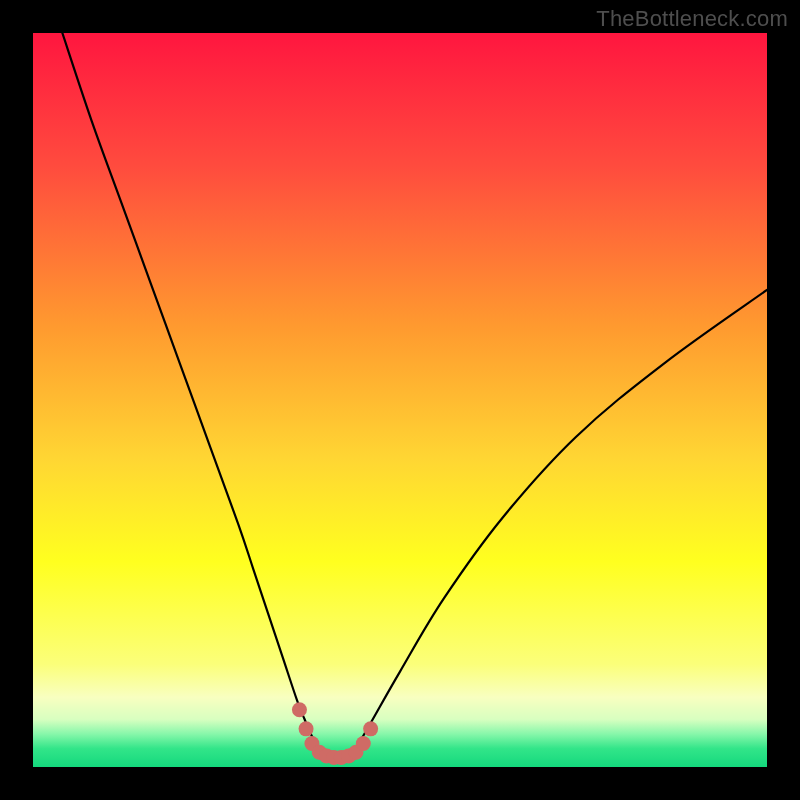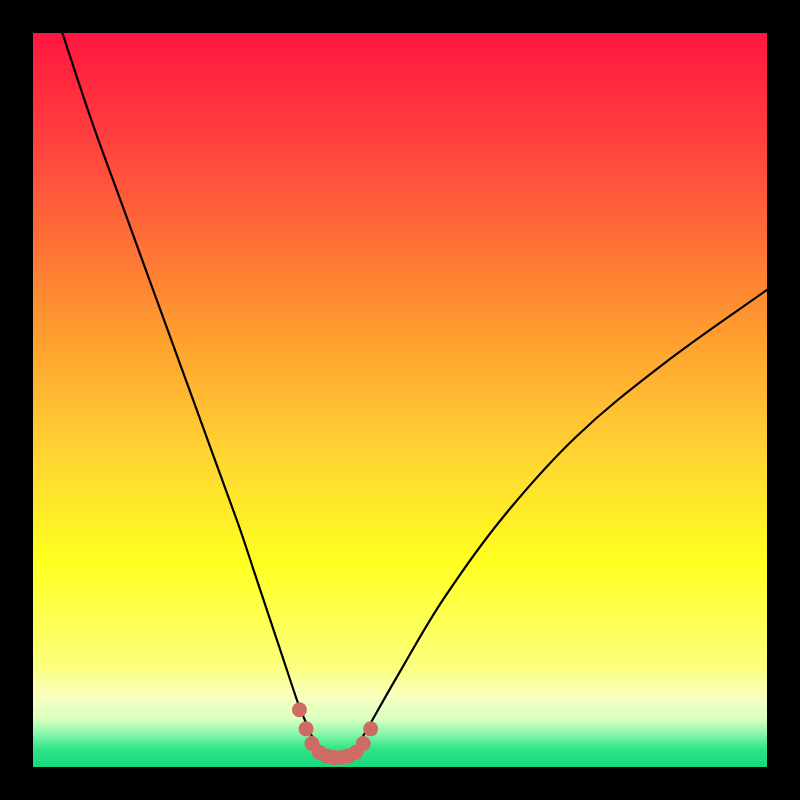--- a/index.html
+++ b/index.html
@@ -32,20 +32,21 @@
     color: #4e4e4e;
     font-size: 22px;
     font-weight: 400;
     letter-spacing: 0.2px;
   }
 </style>
 </head>
 <body>
 
 <div class="stage">
+  <div class="watermark">TheBottleneck.com</div>
   <div class="plot">
     <svg id="chart-svg" width="734" height="734" viewBox="0 0 734 734">
       <defs>
         <linearGradient id="bg-grad" x1="0" y1="0" x2="0" y2="1">
             <stop offset="0%" stop-color="#ff163f"></stop>
             <stop offset="18%" stop-color="#ff4b3e"></stop>
             <stop offset="40%" stop-color="#ff9a2f"></stop>
             <stop offset="57.99999999999999%" stop-color="#ffd633"></stop>
             <stop offset="72%" stop-color="#ffff1f"></stop>
             <stop offset="86%" stop-color="#fbff7a"></stop>

